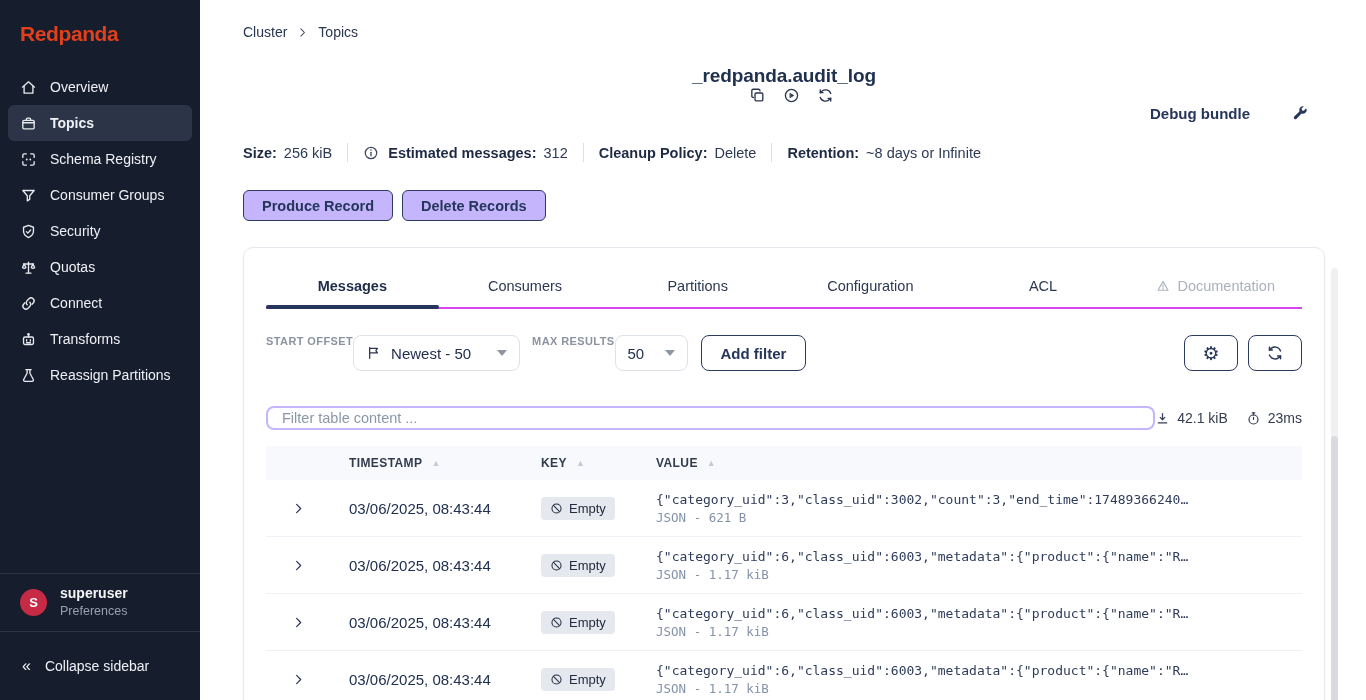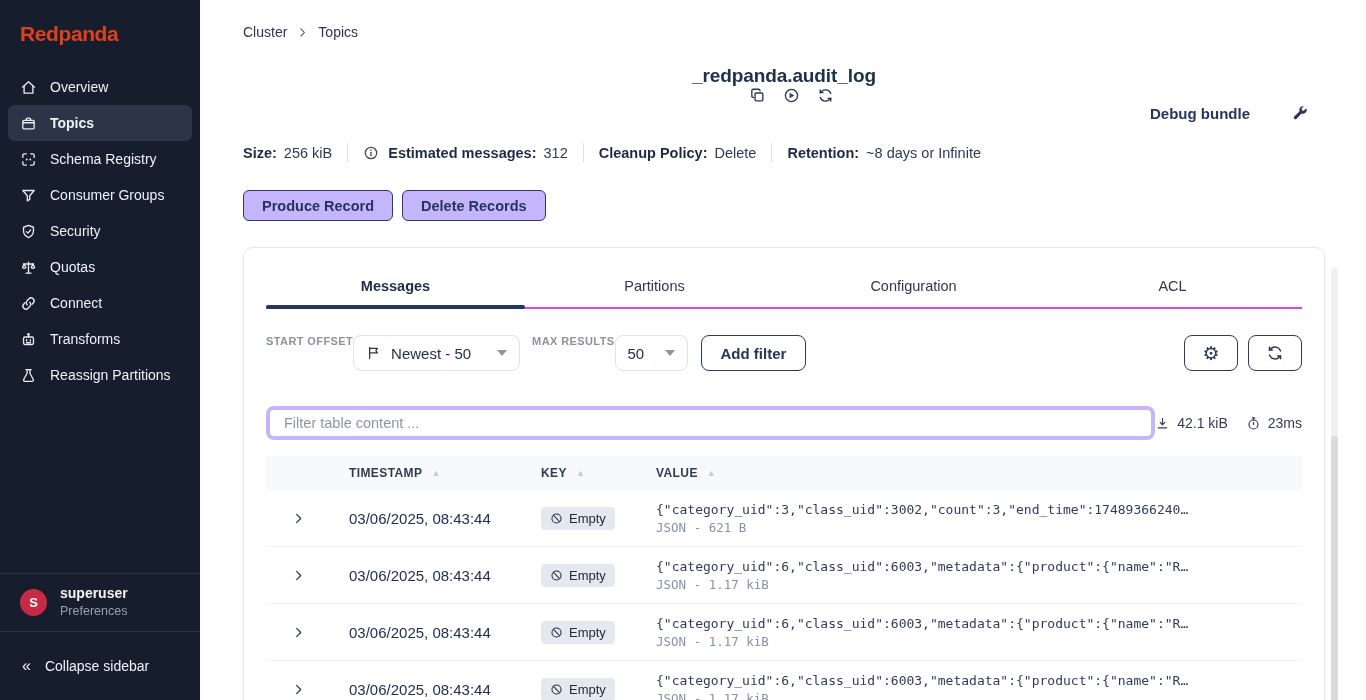--- a/index.html
+++ b/index.html
@@ -105,21 +105,21 @@
   .toolbar-right { margin-left:auto; display:flex; gap:10px; }
   .icon-btn {
     width:54px; height:36px; border:1.5px solid #2c3b60; border-radius:8px; background:#fff;
     display:flex; align-items:center; justify-content:center; color:#26355a; cursor:pointer;
   }
   .icon-btn .ic { width:18px; height:18px; }
   .gear-glyph { font-size:19px; line-height:1; }
 
   .filterbar { display:flex; align-items:center; margin-top:35px; }
   .filter-input {
-    width:900px; height:34px; border:4px solid #c4b5fd; border-radius:8px; padding:0 14px;
+    width:900px; height:24px; border:2px solid #c4b5fd; border-radius:8px; padding:0 14px;
     font-family:inherit; font-size:14.5px; color:#26334d; outline:none;
   }
   .filter-input::placeholder { color:#8b97a8; }
   .fetch-stats { margin-left:auto; display:flex; align-items:center; gap:7px; font-size:14px; color:#333d4f; white-space:nowrap; }
   .fetch-stats .ic { width:15px; height:15px; color:#333d4f; }
   .fetch-stats .grp2 { margin-left:11px; display:flex; align-items:center; gap:7px; }
 
   
   .msg-table { margin-top:16px; width:1036px; }
   .t-head {
@@ -350,29 +350,43 @@
   </div>
 
   <section class="card">
     <div class="tabs">
         <div class="tab active">
 
      <span>Messages</span>
    </div>
         <div class="tab">
 
+     <span>Consumers</span>
+   </div>
+        <div class="tab">
+
      <span>Partitions</span>
    </div>
         <div class="tab">
 
      <span>Configuration</span>
    </div>
         <div class="tab">
 
      <span>ACL</span>
+   </div>
+        <div class="tab disabled">
+     <span class="ic warn">
+            <svg viewBox="0 0 24 24" fill="none" stroke="currentColor" stroke-width="1.9" stroke-linecap="round" stroke-linejoin="round">
+              <path d="M12 4.5 3.4 19.3h17.2z"></path>
+              <path d="M12 10.4v3.8"></path>
+              <path d="M12 16.8h.01" stroke-width="2.4"></path>
+            </svg>
+          </span>
+     <span>Documentation</span>
    </div>
       </div>
 
     <div class="toolbar">
       <div class="field">
         <span class="field-label">START OFFSET</span>
         <div class="select sel-offset">
           <span class="ic flag">
               <svg viewBox="0 0 24 24" fill="none" stroke="currentColor" stroke-width="1.9" stroke-linecap="round" stroke-linejoin="round">
                 <path d="M5.5 4v16"></path>

